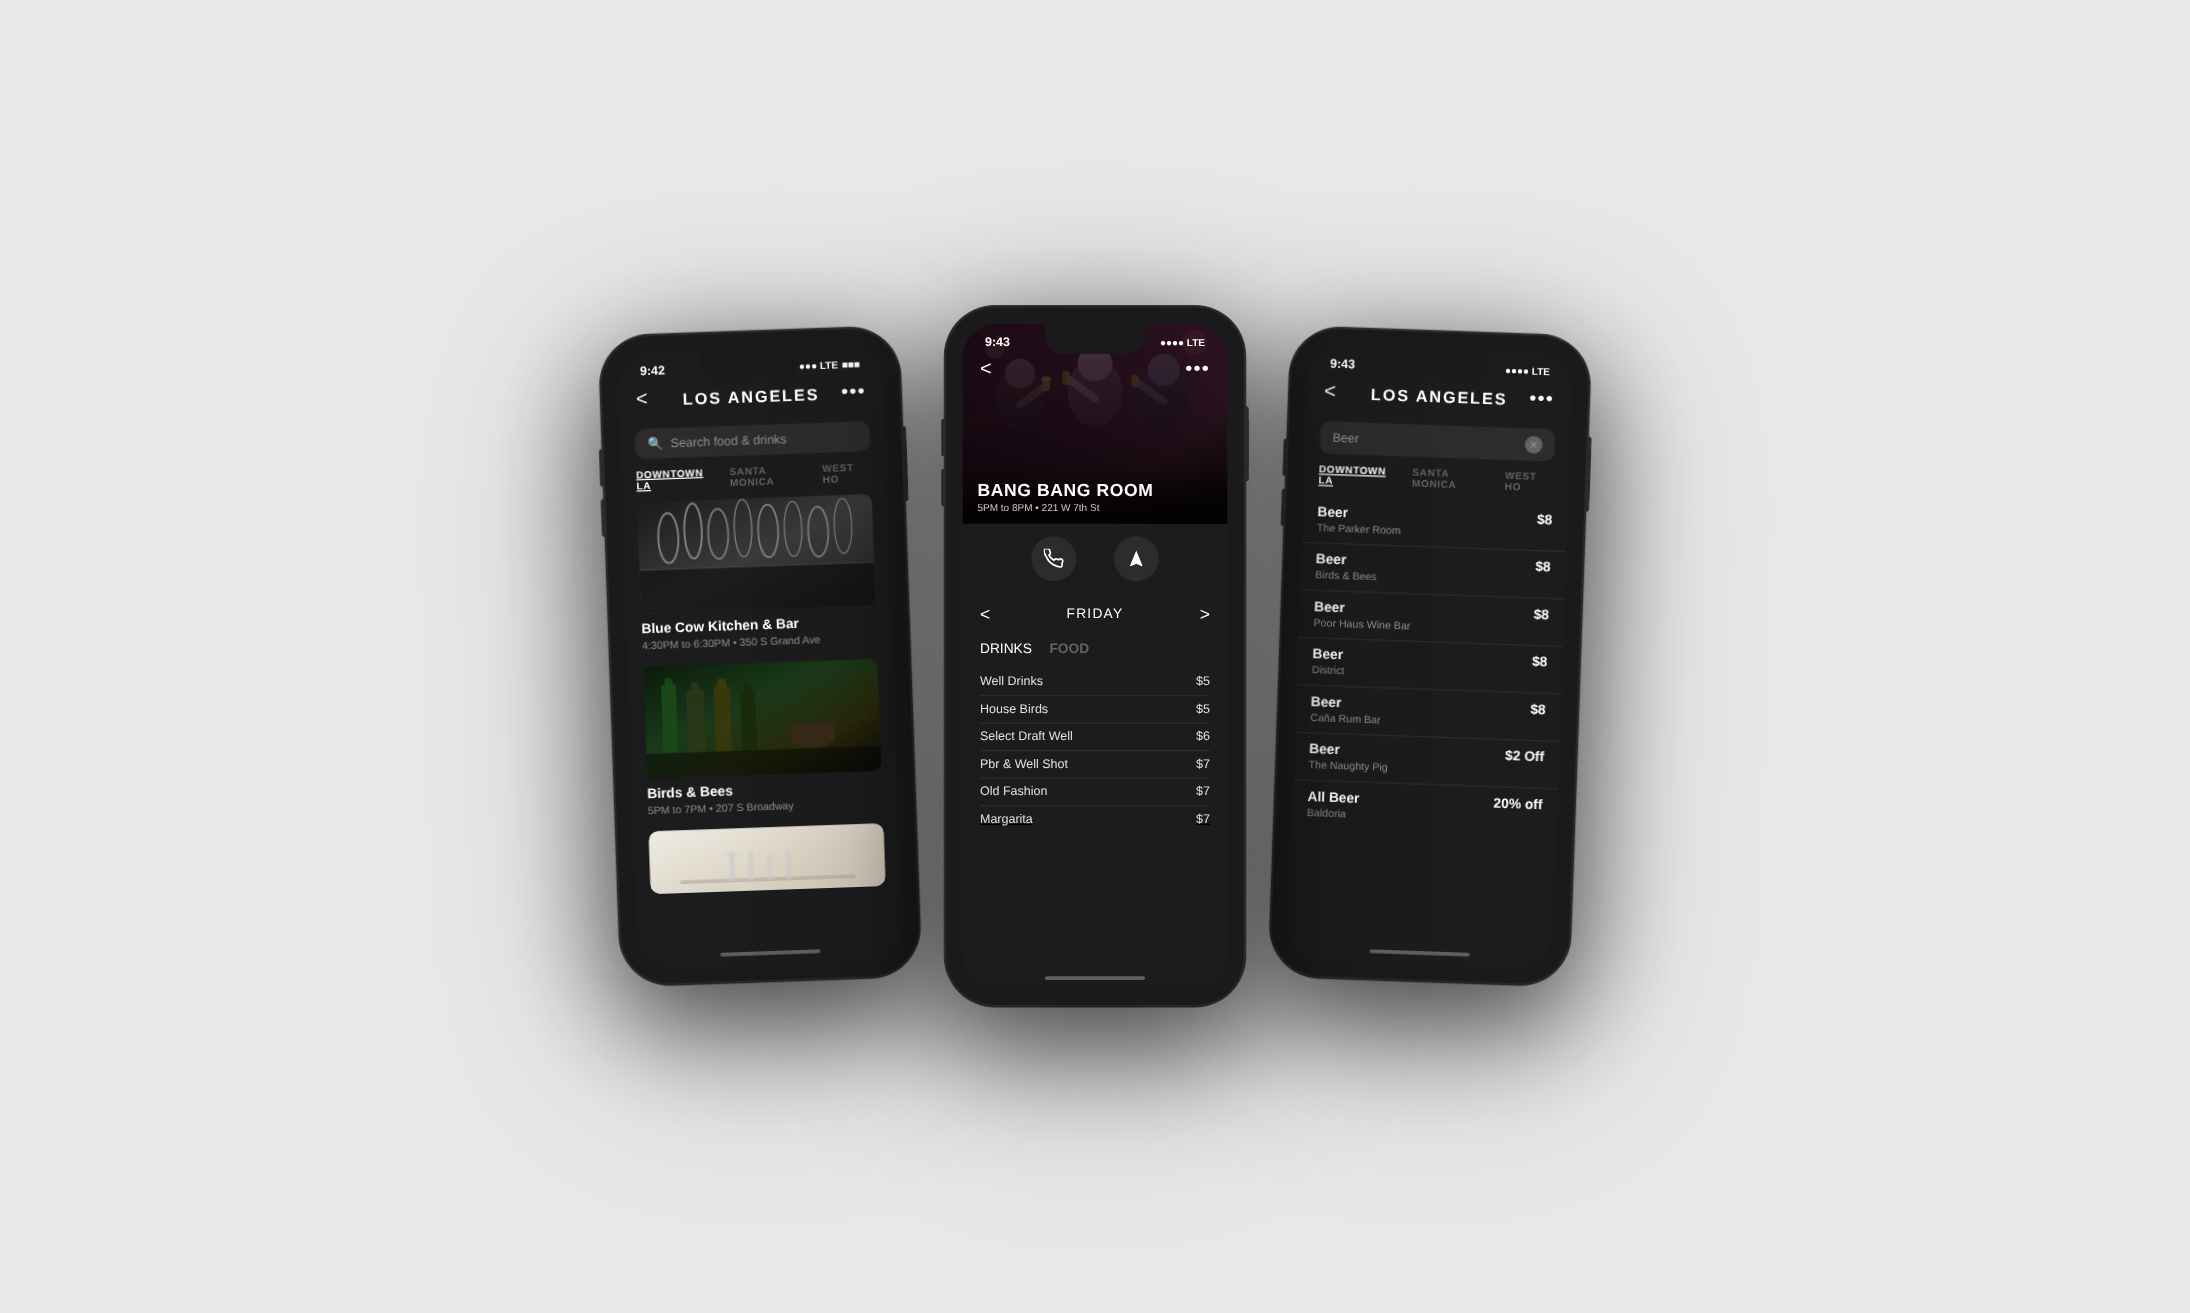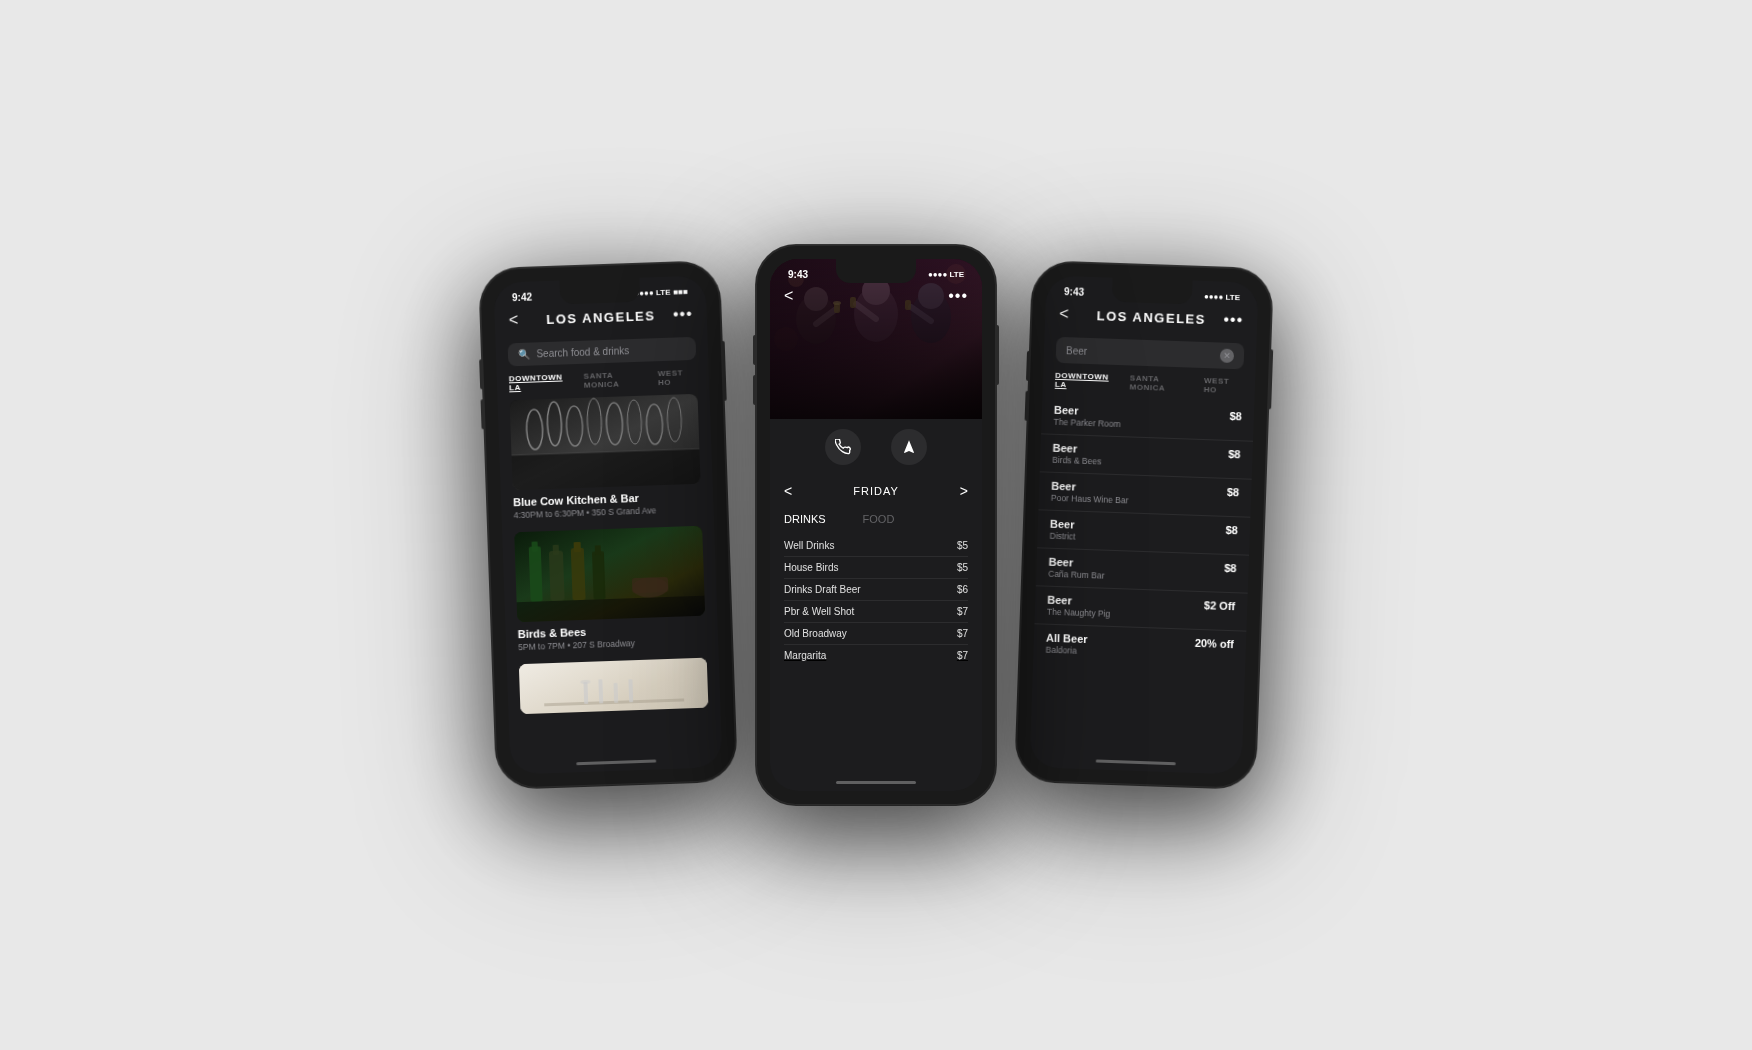--- a/index.html
+++ b/index.html
@@ -304,22 +304,21 @@
     }
 
     .menu-tab {
       font-size: 11px;
       font-weight: 400;
       color: #fff;
     }
 
     .menu-tab.inactive {
       color: #636366;
-      font-weight: 400;
-      margin-left: 23px;
+      font-weight: 700;
     }
 
     
     .menu-items {
       flex: 1;
       overflow: hidden;
       padding: 4px 14px 0;
     }
 
     .menu-item {
@@ -649,20 +648,28 @@
 
             <rect width="240" height="160" fill="url(#heroOverlay)"></rect>
           </svg>
         </div>
 
         <div style="position:absolute;top:28px;left:0;right:0;display:flex;justify-content:space-between;padding:0 14px;z-index:6;">
           <span style="color:#fff;font-size:16px;font-weight:300;">&lt;</span>
           <span style="color:#fff;font-size:16px;letter-spacing:1px;">•••</span>
         </div>
 
+        <div class="hero-overlay">
+          <div class="hero-title">BANG BANG ROOM</div>
+          <div class="hero-subtitle">
+            <span>5PM to 8PM</span>
+            <span> • </span>
+            <span>221 W 7th St</span>
+          </div>
+        </div>
       </div>
 
       <div class="action-row">
         <div class="action-btn">
           <svg width="16" height="16" viewBox="0 0 24 24" fill="none" stroke="#fff" stroke-width="2" stroke-linecap="round">
             <path d="M22 16.92v3a2 2 0 01-2.18 2 19.79 19.79 0 01-8.63-3.07A19.5 19.5 0 013.07 9.81 19.79 19.79 0 01.07 1.18 2 2 0 012.07 0h3a2 2 0 012 1.72 12.84 12.84 0 00.7 2.81 2 2 0 01-.45 2.11L6.16 7.7a16 16 0 006.14 6.14l1.06-1.06a2 2 0 012.11-.45 12.84 12.84 0 002.81.7A2 2 0 0122 16.92z"></path>
           </svg>
         </div>
         <div class="action-btn">
           <svg width="16" height="16" viewBox="0 0 24 24" fill="#fff">
@@ -685,29 +692,29 @@
       <div class="menu-items">
         <div class="menu-item">
           <span class="menu-item-name">Well Drinks</span>
           <span class="menu-item-price">$5</span>
         </div>
         <div class="menu-item">
           <span class="menu-item-name">House Birds</span>
           <span class="menu-item-price">$5</span>
         </div>
         <div class="menu-item">
-          <span class="menu-item-name">Drinks Draft Beer</span>
+          <span class="menu-item-name">Select Draft Well</span>
           <span class="menu-item-price">$6</span>
         </div>
         <div class="menu-item">
           <span class="menu-item-name">Pbr &amp; Well Shot</span>
           <span class="menu-item-price">$7</span>
         </div>
         <div class="menu-item">
-          <span class="menu-item-name">Old Broadway</span>
+          <span class="menu-item-name">Old Fashion</span>
           <span class="menu-item-price">$7</span>
         </div>
         <div class="menu-item">
           <span class="menu-item-name">Margarita</span>
           <span class="menu-item-price">$7</span>
         </div>
       </div>
 
       <div class="home-indicator">
         <div class="home-bar"></div>

